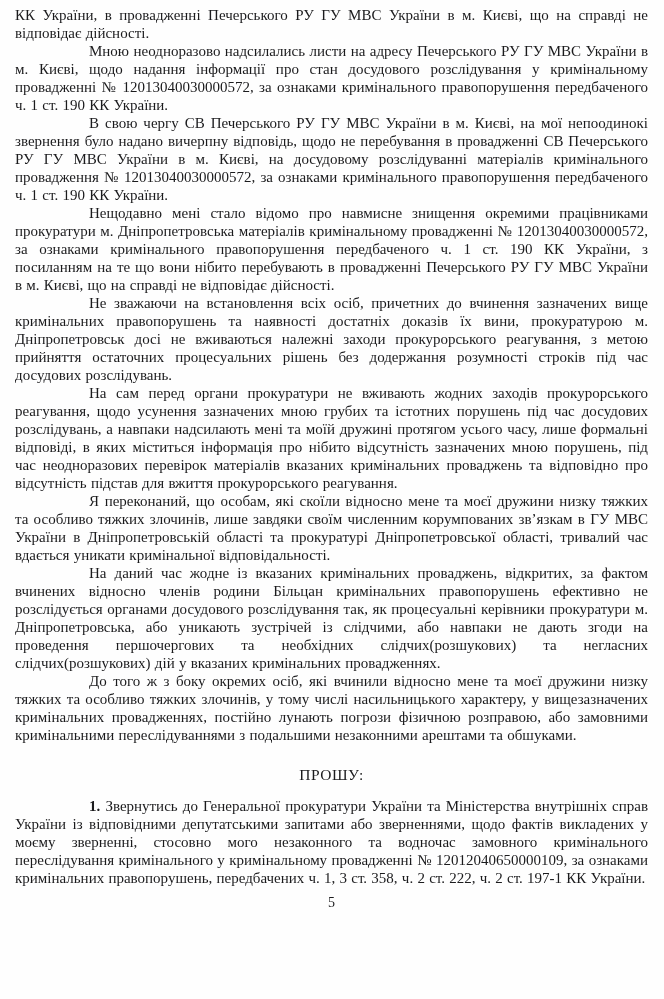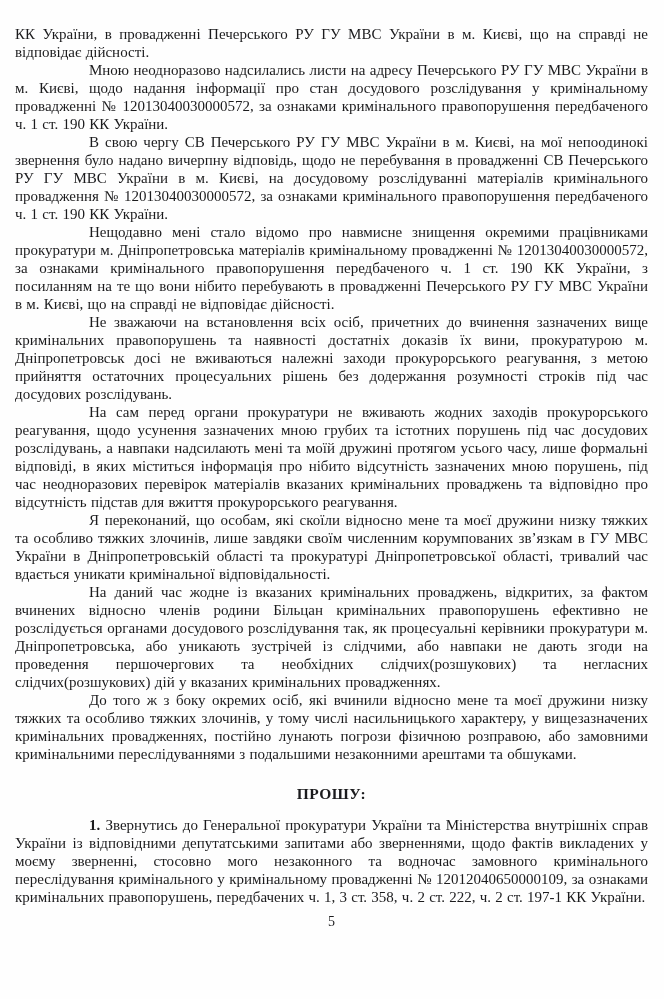--- a/index.html
+++ b/index.html
@@ -8,42 +8,42 @@
     background: #ffffff;
   }
   .page {
     position: relative;
     width: 664px;
     height: 999px;
     margin: 0 auto;
     background: #fefefe;
     overflow: hidden;
     box-sizing: border-box;
-    padding: 25px 16px 0 15px;
+    padding: 6px 16px 0 15px;
     font-family: "Liberation Serif", "DejaVu Serif", serif;
     font-size: 15px;
     line-height: 18px;
     color: #1b1b1d;
   }
   .page p {
     margin: 0;
     text-align: justify;
     text-indent: 74px;
     word-spacing: 0.5px;
   }
   .page p.no-indent {
     text-indent: 0;
   }
   .page p.bold-par {
     font-weight: bold;
   }
   .request-heading {
     margin: 22px 0 13px 0;
     text-align: center;
-    font-weight: bold;
+    font-weight: normal;
     font-size: 15.5px;
     letter-spacing: 0.5px;
   }
   .request-item .item-number {
     font-weight: bold;
   }
   .page-footer {
     margin-top: 7px;
     text-align: center;
     font-size: 14px;

